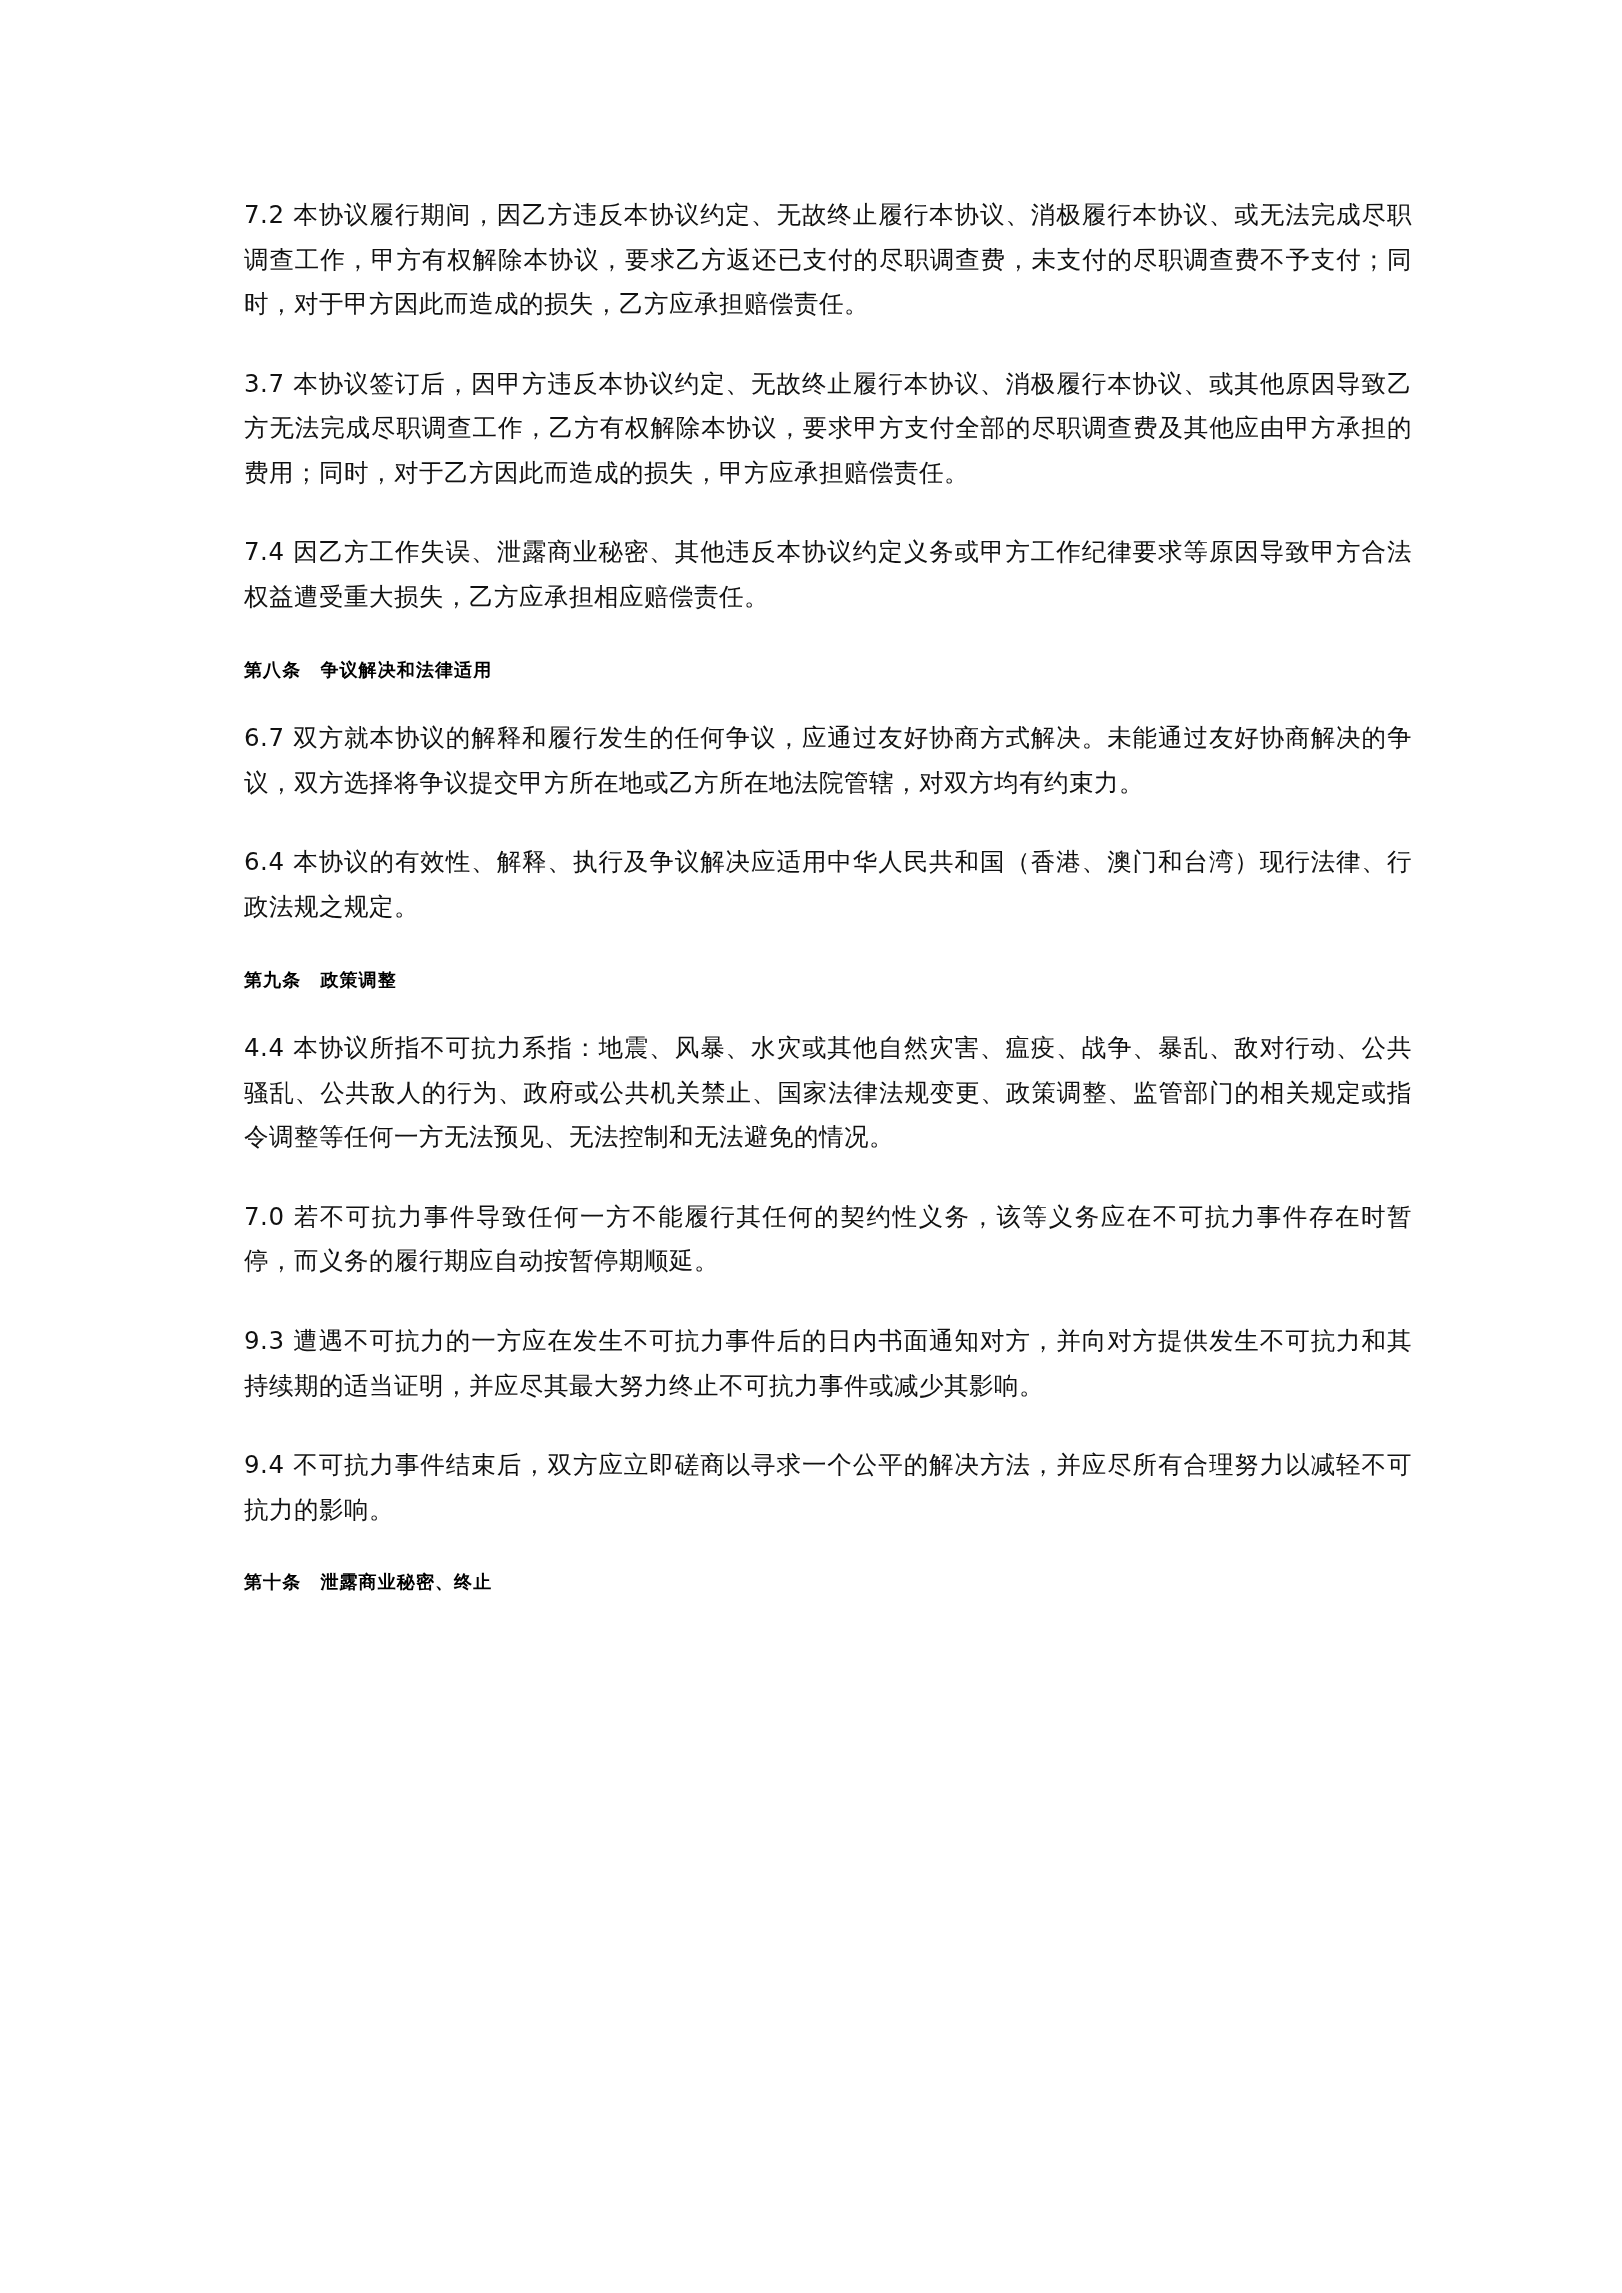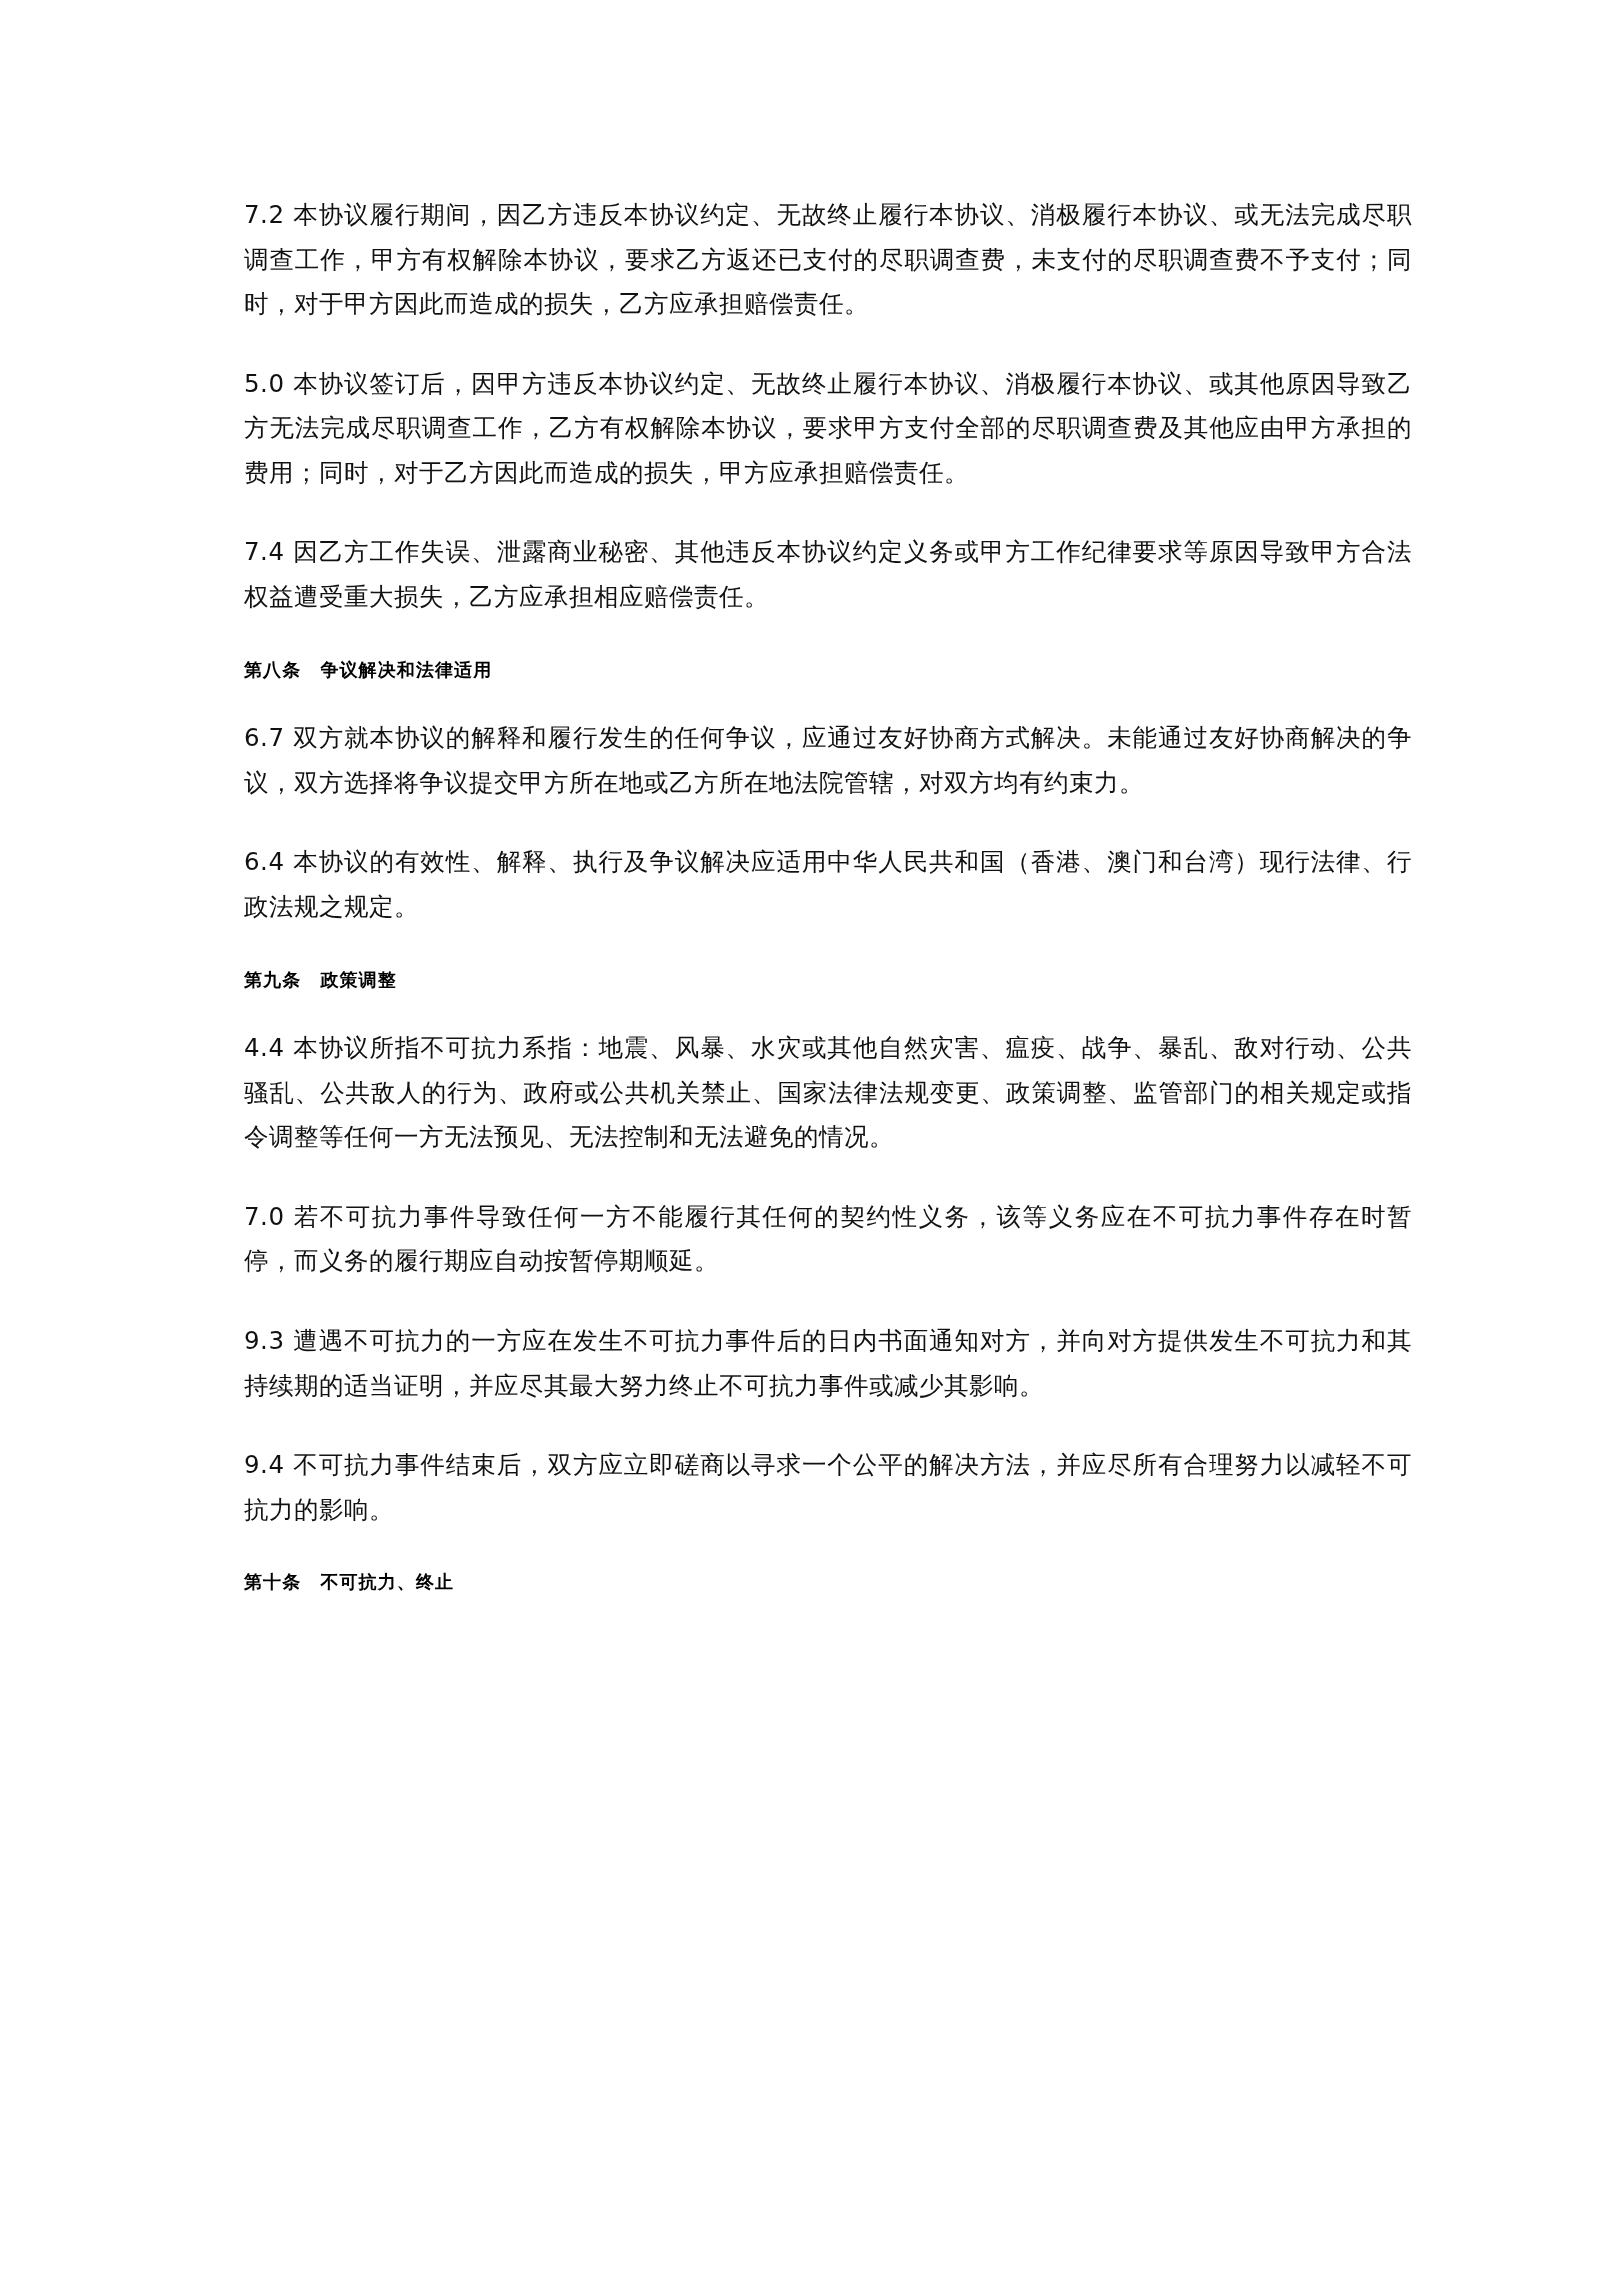--- a/index.html
+++ b/index.html
@@ -45,37 +45,37 @@
   }
 </style>
 </head>
 <body>
 
 <div class="page">
   <div class="doc">
 
     <p class="para">7.2 本协议履行期间，因乙方违反本协议约定、无故终止履行本协议、消极履行本协议、或无法完成尽职调查工作，甲方有权解除本协议，要求乙方返还已支付的尽职调查费，未支付的尽职调查费不予支付；同时，对于甲方因此而造成的损失，乙方应承担赔偿责任。</p>
 
-    <p class="para">5.0 本协议签订后，因甲方违反本协议约定、无故终止履行本协议、消极履行本协议、或其他原因导致乙方无法完成尽职调查工作，乙方有权解除本协议，要求甲方支付全部的尽职调查费及其他应由甲方承担的费用；同时，对于乙方因此而造成的损失，甲方应承担赔偿责任。</p>
+    <p class="para">3.7 本协议签订后，因甲方违反本协议约定、无故终止履行本协议、消极履行本协议、或其他原因导致乙方无法完成尽职调查工作，乙方有权解除本协议，要求甲方支付全部的尽职调查费及其他应由甲方承担的费用；同时，对于乙方因此而造成的损失，甲方应承担赔偿责任。</p>
 
     <p class="para">7.4 因乙方工作失误、泄露商业秘密、其他违反本协议约定义务或甲方工作纪律要求等原因导致甲方合法权益遭受重大损失，乙方应承担相应赔偿责任。</p>
 
     <h2 class="heading">第八条　争议解决和法律适用</h2>
 
     <p class="para">6.7 双方就本协议的解释和履行发生的任何争议，应通过友好协商方式解决。未能通过友好协商解决的争议，双方选择将争议提交甲方所在地或乙方所在地法院管辖，对双方均有约束力。</p>
 
     <p class="para">6.4 本协议的有效性、解释、执行及争议解决应适用中华人民共和国（香港、澳门和台湾）现行法律、行政法规之规定。</p>
 
     <h2 class="heading">第九条　政策调整</h2>
 
     <p class="para spaced">4.4 本协议所指不可抗力系指：地震、风暴、水灾或其他自然灾害、瘟疫、战争、暴乱、敌对行动、公共骚乱、公共敌人的行为、政府或公共机关禁止、国家法律法规变更、政策调整、监管部门的相关规定或指令调整等任何一方无法预见、无法控制和无法避免的情况。</p>
 
     <p class="para">7.0 若不可抗力事件导致任何一方不能履行其任何的契约性义务，该等义务应在不可抗力事件存在时暂停，而义务的履行期应自动按暂停期顺延。</p>
 
     <p class="para">9.3 遭遇不可抗力的一方应在发生不可抗力事件后的日内书面通知对方，并向对方提供发生不可抗力和其持续期的适当证明，并应尽其最大努力终止不可抗力事件或减少其影响。</p>
 
     <p class="para">9.4 不可抗力事件结束后，双方应立即磋商以寻求一个公平的解决方法，并应尽所有合理努力以减轻不可抗力的影响。</p>
 
-    <h2 class="heading">第十条　不可抗力、终止</h2>
+    <h2 class="heading">第十条　泄露商业秘密、终止</h2>
 
   </div>
 </div>
 
 
 </body></html>

